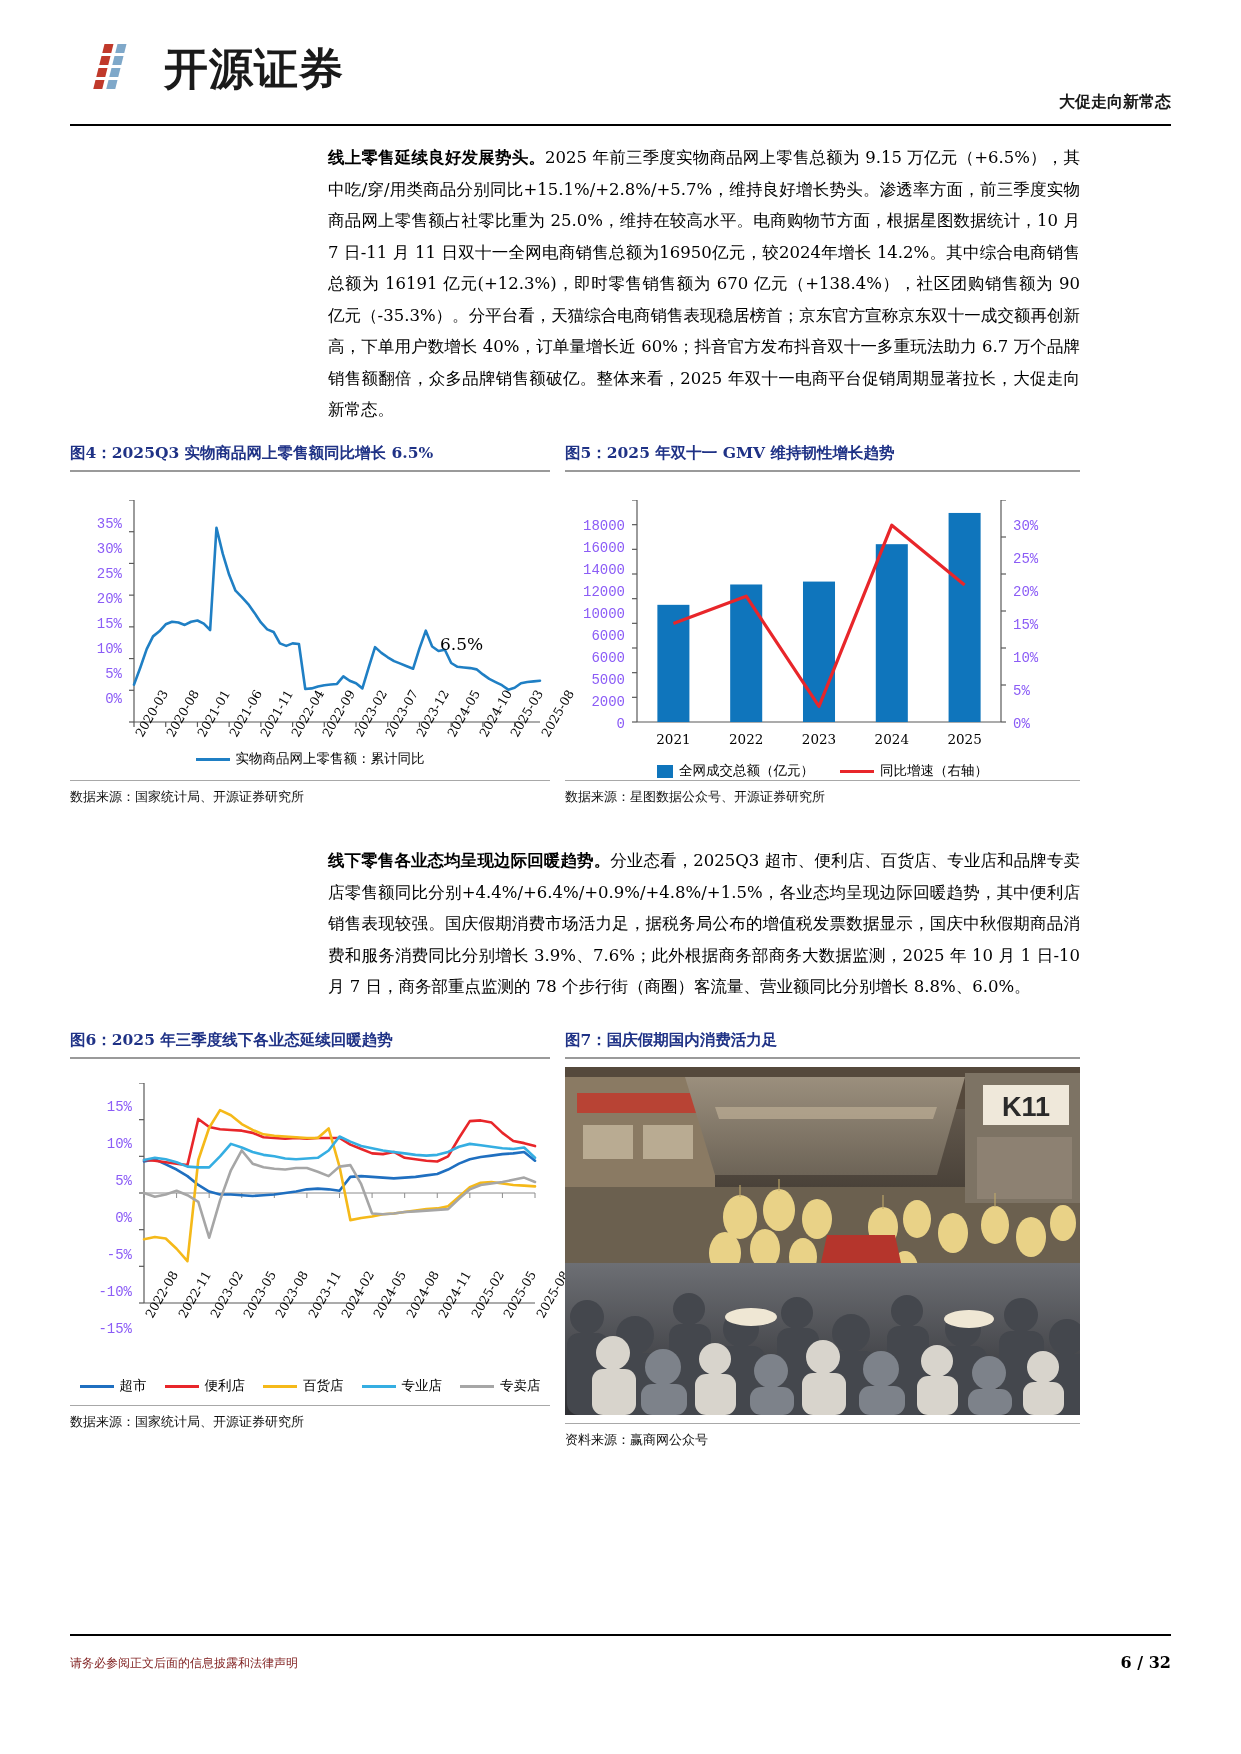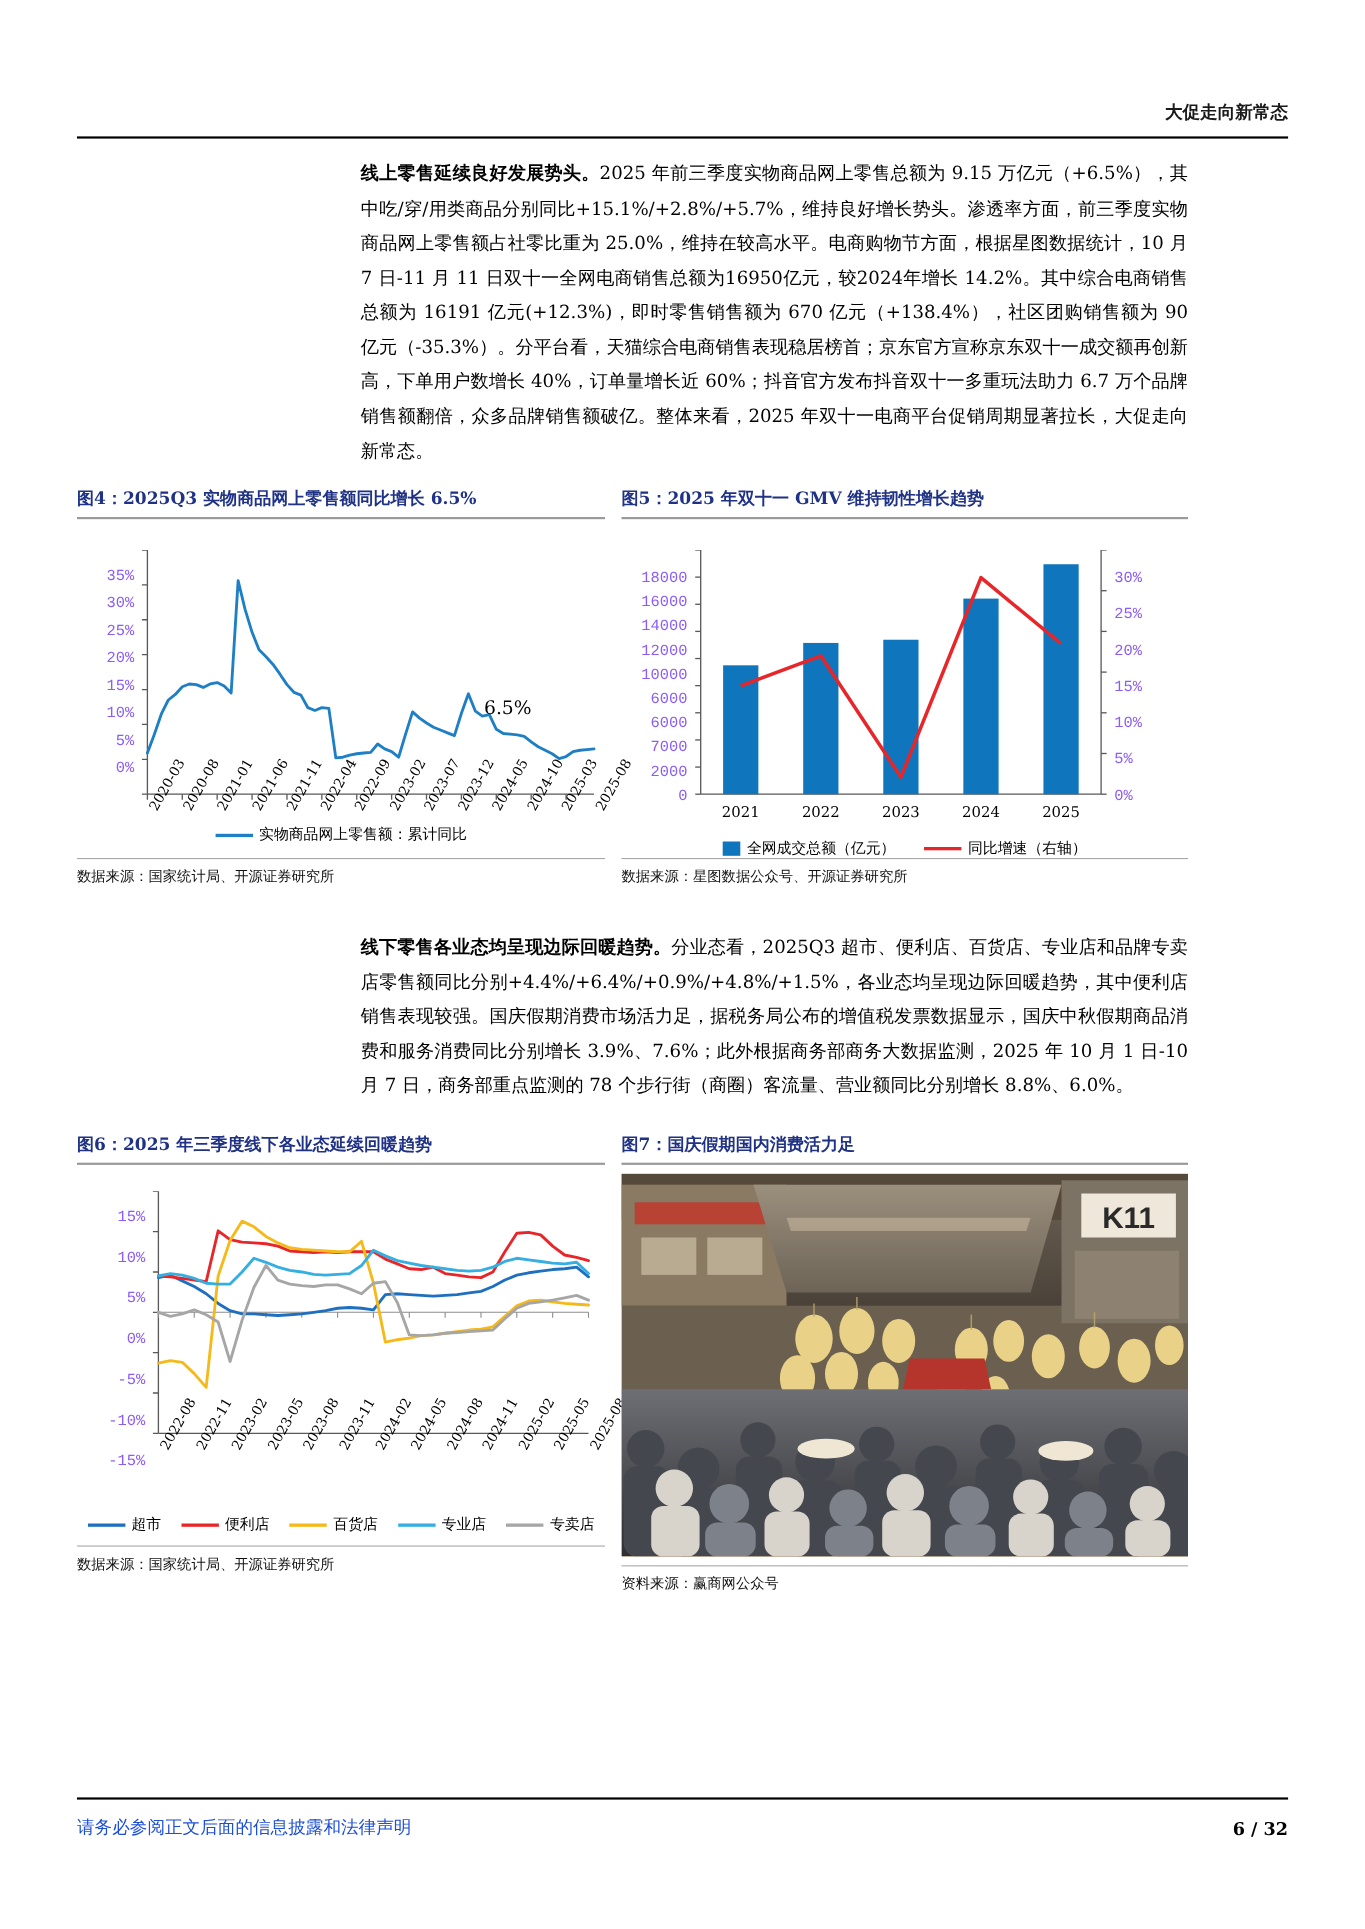--- a/index.html
+++ b/index.html
@@ -113,32 +113,49 @@
   .photo { position: absolute; overflow: hidden; background: #caa77c; }
 
   
   .footer-rule {
     position: absolute; left: 70px; right: 70px; bottom: 118px;
     height: 2px; background: #000;
   }
   .footer-left {
     position: absolute; left: 70px; bottom: 82px;
     font-family: "DejaVu Serif", serif;
-    font-size: 16px; color: #1d4ed8;
+    font-size: 12px; color: #7f1d1d;
   }
   .footer-right {
     position: absolute; right: 70px; bottom: 82px;
     font-family: "DejaVu Serif", serif;
     font-size: 16px; font-weight: 700; color: #000;
   }
 </style>
 </head>
 <body>
 
 <div class="page-header">
+  <div class="logo-wrap">
+    <div class="logo-mark">
+      <svg width="62" height="62" viewBox="0 0 62 62">
+        <g transform="skewX(-14)">
+          <rect x="14" y="6" width="9" height="9" fill="#c0392b"></rect>
+          <rect x="14" y="18" width="9" height="9" fill="#c0392b"></rect>
+          <rect x="14" y="30" width="9" height="9" fill="#c0392b"></rect>
+          <rect x="14" y="42" width="9" height="9" fill="#c0392b"></rect>
+          <rect x="27" y="6" width="9" height="9" fill="#7fa8c9"></rect>
+          <rect x="27" y="18" width="9" height="9" fill="#7fa8c9"></rect>
+          <rect x="27" y="30" width="9" height="9" fill="#7fa8c9"></rect>
+          <rect x="27" y="42" width="9" height="9" fill="#7fa8c9"></rect>
+        </g>
+      </svg>
+    </div>
+    <div class="logo-text">开源证券</div>
+  </div>
   <div class="header-right">大促走向新常态</div>
 </div>
 <div class="header-rule"></div>
 
 <div class="para" id="para1"><b>线上零售延续良好发展势头。</b><span>2025 年前三季度实物商品网上零售总额为 9.15 万亿元（+6.5%），其中吃/穿/用类商品分别同比+15.1%/+2.8%/+5.7%，维持良好增长势头。渗透率方面，前三季度实物商品网上零售额占社零比重为 25.0%，维持在较高水平。电商购物节方面，根据星图数据统计，10 月 7 日-11 月 11 日双十一全网电商销售总额为16950亿元，较2024年增长 14.2%。其中综合电商销售总额为 16191 亿元(+12.3%)，即时零售销售额为 670 亿元（+138.4%），社区团购销售额为 90 亿元（-35.3%）。分平台看，天猫综合电商销售表现稳居榜首；京东官方宣称京东双十一成交额再创新高，下单用户数增长 40%，订单量增长近 60%；抖音官方发布抖音双十一多重玩法助力 6.7 万个品牌销售额翻倍，众多品牌销售额破亿。整体来看，2025 年双十一电商平台促销周期显著拉长，大促走向新常态。</span></div>
 
 <div class="fig" style="left:70px; top:443px; width:480px;">
   <div class="fig-title">图4：2025Q3 实物商品网上零售额同比增长 6.5%</div>
   <div class="fig-rule"></div>
 
@@ -216,21 +233,21 @@
   <div class="fig-rule"></div>
 
   <div class="chart" style="height:300px;">
     <div class="ylab" style="left:0px;  top:46px;  width:60px;">18000</div>
     <div class="ylab" style="left:0px;  top:68px;  width:60px;">16000</div>
     <div class="ylab" style="left:0px;  top:90px;  width:60px;">14000</div>
     <div class="ylab" style="left:0px;  top:112px; width:60px;">12000</div>
     <div class="ylab" style="left:0px;  top:134px; width:60px;">10000</div>
     <div class="ylab" style="left:0px;  top:156px; width:60px;">6000</div>
     <div class="ylab" style="left:0px;  top:178px; width:60px;">6000</div>
-    <div class="ylab" style="left:0px;  top:200px; width:60px;">7000</div>
+    <div class="ylab" style="left:0px;  top:200px; width:60px;">5000</div>
     <div class="ylab" style="left:0px;  top:222px; width:60px;">2000</div>
     <div class="ylab" style="left:0px;  top:244px; width:60px;">0</div>
 
     <div class="y2lab" style="left:448px; top:46px;  width:50px;">30%</div>
     <div class="y2lab" style="left:448px; top:79px;  width:50px;">25%</div>
     <div class="y2lab" style="left:448px; top:112px; width:50px;">20%</div>
     <div class="y2lab" style="left:448px; top:145px; width:50px;">15%</div>
     <div class="y2lab" style="left:448px; top:178px; width:50px;">10%</div>
     <div class="y2lab" style="left:448px; top:211px; width:50px;">5%</div>
     <div class="y2lab" style="left:448px; top:244px; width:50px;">0%</div>

